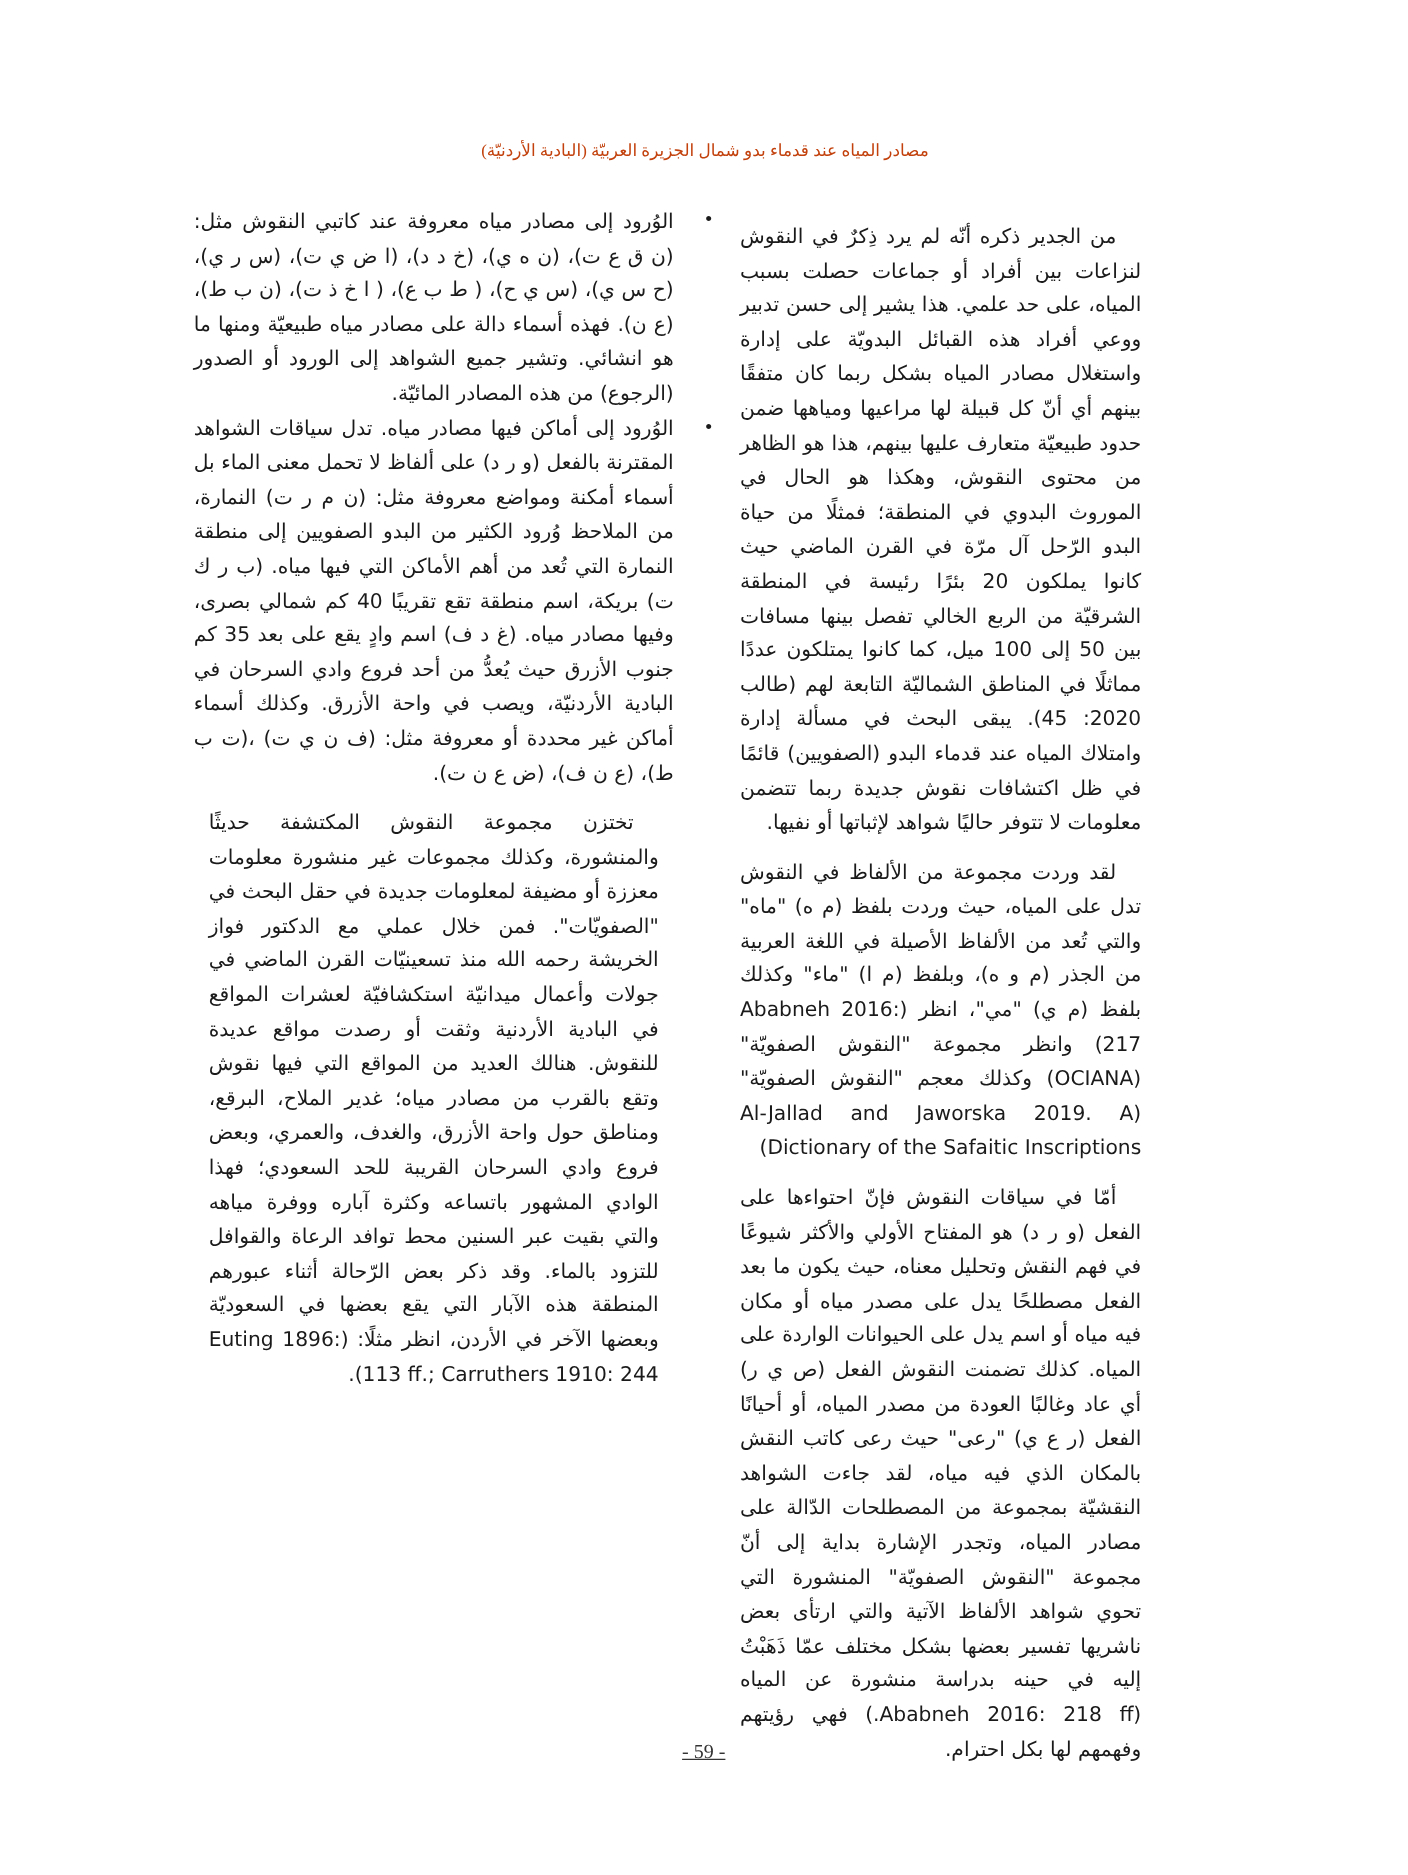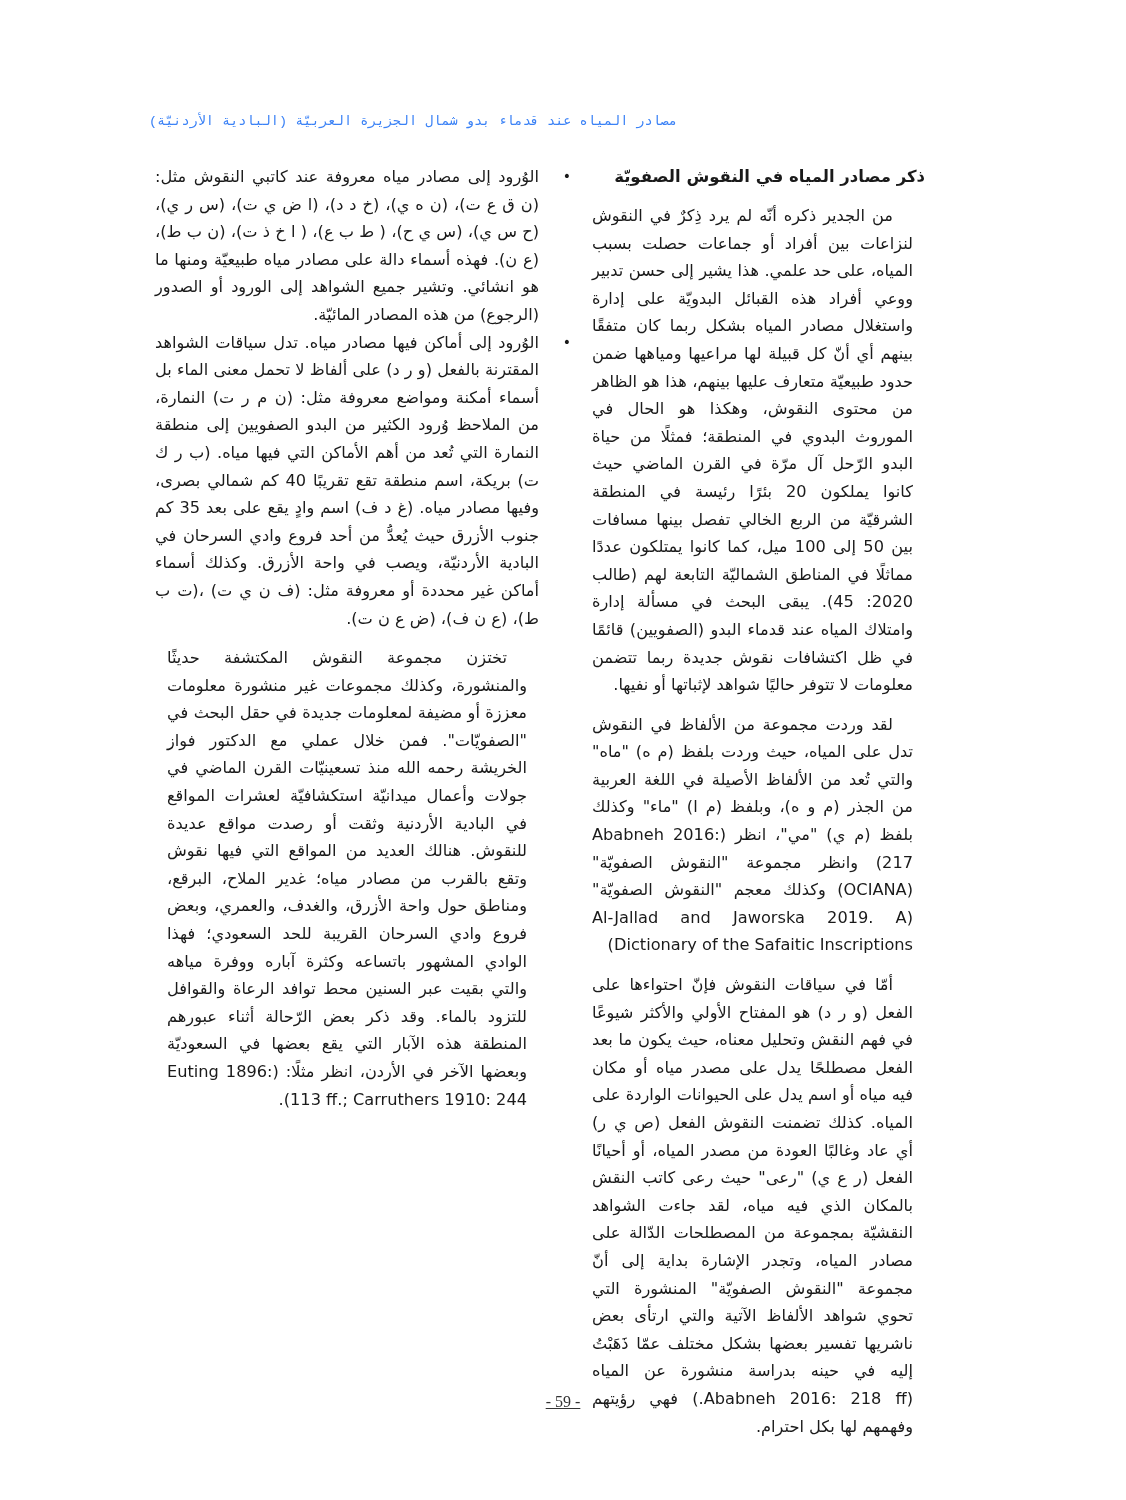--- a/index.html
+++ b/index.html
@@ -1,20 +1,20 @@
 <!DOCTYPE html>
 <html><head>
 <meta charset="utf-8">
 <style>
   html, body { margin: 0; padding: 0; background: #ffffff; }
   body { width: 1126px; height: 1500px; position: relative; overflow: hidden; color: #1a1a1a; }
   .running-head {
     position: absolute; top: 112px; right: 147px; width: 830px;
-    direction: rtl; text-align: left;
-    font-family: Liberation Mono, monospace; font-size: 13.5px; color: #3b82f6;
+    direction: rtl; text-align: center;
+    font-family: Liberation Serif, serif; font-size: 13.5px; color: #c2410c;
   }
   .col {
     position: absolute; top: 163px;
     direction: rtl; text-align: justify; text-align-last: right;
     font-family: "DejaVu Sans", "Liberation Sans", sans-serif;
     font-size: 16.2px; line-height: 27.6px; color: #1a1a1a;
   }
   .col-right { right: 201px; width: 345px; }
   .col-left { left: 155px; width: 384px; }
   .section-heading { font-weight: bold; margin: 0; font-size: 16.5px; line-height: 27px; }
@@ -29,21 +29,20 @@
     position: absolute; top: 1393px; left: 0; width: 1126px; text-align: center;
     font-family: "Liberation Serif", "DejaVu Serif", serif; font-size: 16px; color: #333; text-decoration: underline;
   }
 </style>
 </head>
 <body>
 
 <div class="running-head">مصادر المياه عند قدماء بدو شمال الجزيرة العربيّة (البادية الأردنيّة)</div>
 
 <div class="col col-right">
-  <h3 class="section-heading">ذكر مصادر المياه في النقوش الصفويّة</h3>
   <p class="indent">من الجدير ذكره أنّه لم يرد ذِكرٌ في النقوش لنزاعات بين أفراد أو جماعات حصلت بسبب المياه، على حد علمي. هذا يشير إلى حسن تدبير ووعي أفراد هذه القبائل البدويّة على إدارة واستغلال مصادر المياه بشكل ربما كان متفقًا بينهم أي أنّ كل قبيلة لها مراعيها ومياهها ضمن حدود طبيعيّة متعارف عليها بينهم، هذا هو الظاهر من محتوى النقوش، وهكذا هو الحال في الموروث البدوي في المنطقة؛ فمثلًا من حياة البدو الرّحل آل مرّة في القرن الماضي حيث كانوا يملكون 20 بئرًا رئيسة في المنطقة الشرقيّة من الربع الخالي تفصل بينها مسافات بين 50 إلى 100 ميل، كما كانوا يمتلكون عددًا مماثلًا في المناطق الشماليّة التابعة لهم (طالب 2020: 45). يبقى البحث في مسألة إدارة وامتلاك المياه عند قدماء البدو (الصفويين) قائمًا في ظل اكتشافات نقوش جديدة ربما تتضمن معلومات لا تتوفر حاليًا شواهد لإثباتها أو نفيها.</p>
   <p class="indent">لقد وردت مجموعة من الألفاظ في النقوش تدل على المياه، حيث وردت بلفظ (م ه) "ماه" والتي تُعد من الألفاظ الأصيلة في اللغة العربية من الجذر (م و ه)، وبلفظ (م ا) "ماء" وكذلك بلفظ (م ي) "مي"، انظر (Ababneh 2016: 217) وانظر مجموعة "النقوش الصفويّة" (OCIANA) وكذلك معجم "النقوش الصفويّة" (Al-Jallad and Jaworska 2019. A Dictionary of the Safaitic Inscriptions)</p>
   <p class="indent">أمّا في سياقات النقوش فإنّ احتواءها على الفعل (و ر د) هو المفتاح الأولي والأكثر شيوعًا في فهم النقش وتحليل معناه، حيث يكون ما بعد الفعل مصطلحًا يدل على مصدر مياه أو مكان فيه مياه أو اسم يدل على الحيوانات الواردة على المياه. كذلك تضمنت النقوش الفعل (ص ي ر) أي عاد وغالبًا العودة من مصدر المياه، أو أحيانًا الفعل (ر ع ي) "رعى" حيث رعى كاتب النقش بالمكان الذي فيه مياه، لقد جاءت الشواهد النقشيّة بمجموعة من المصطلحات الدّالة على مصادر المياه، وتجدر الإشارة بداية إلى أنّ مجموعة "النقوش الصفويّة" المنشورة التي تحوي شواهد الألفاظ الآتية والتي ارتأى بعض ناشريها تفسير بعضها بشكل مختلف عمّا ذَهَبْتُ إليه في حينه بدراسة منشورة عن المياه (Ababneh 2016: 218 ff.) فهي رؤيتهم وفهمهم لها بكل احترام.</p>
 </div>
 
 <div class="col col-left">
   <ul class="bullets">
     <li>
       <span class="bullet">•</span>
       <span>الوُرود إلى مصادر مياه معروفة عند كاتبي النقوش مثل: (ن ق ع ت)، (ن ه ي)، (خ د د)، (ا ض ي ت)، (س ر ي)، (ح س ي)، (س ي ح)، ( ط ب ع)، ( ا خ ذ ت)، (ن ب ط)، (ع ن). فهذه أسماء دالة على مصادر مياه طبيعيّة ومنها ما هو انشائي. وتشير جميع الشواهد إلى الورود أو الصدور (الرجوع) من هذه المصادر المائيّة.</span>

